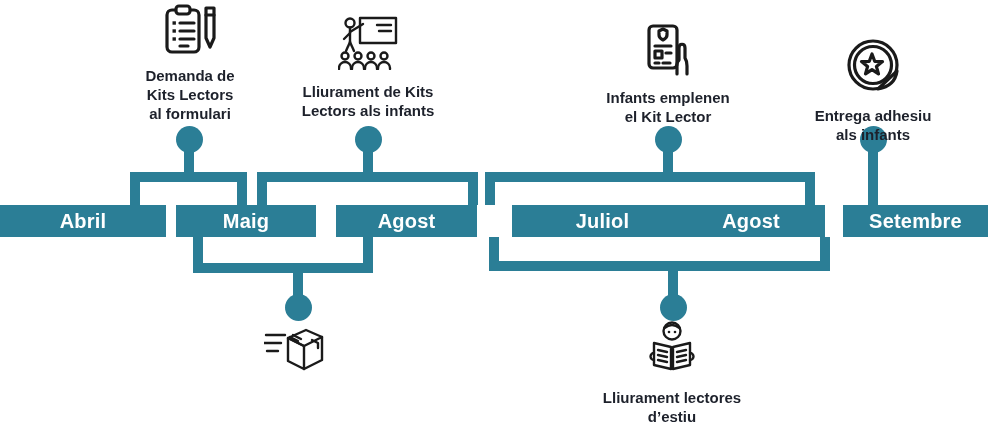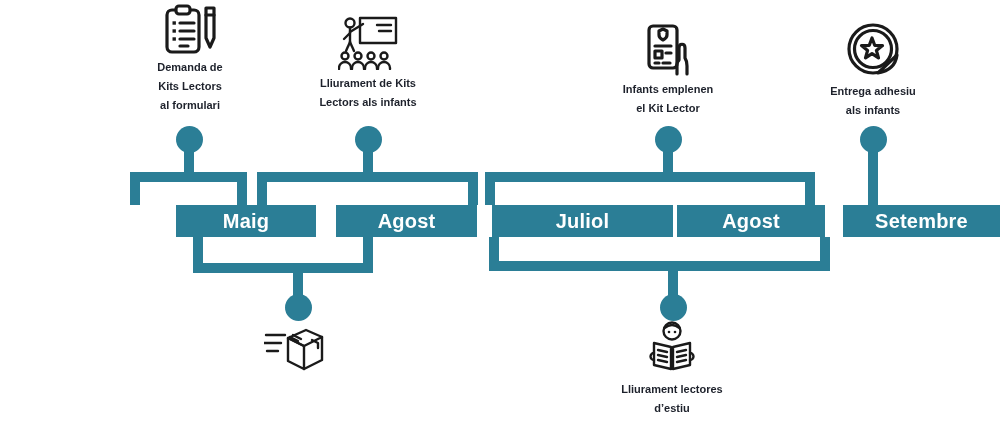--- a/index.html
+++ b/index.html
@@ -23,45 +23,48 @@
   }
   
   .btop{position:absolute;box-sizing:border-box;border:10px solid var(--accent);border-bottom:none;background:transparent;}
   .bbot{position:absolute;box-sizing:border-box;border:10px solid var(--accent);border-top:none;background:transparent;}
   .stem{position:absolute;width:10px;background:var(--accent);}
   .dot{position:absolute;width:27px;height:27px;border-radius:50%;background:var(--accent);}
   
   .event{position:absolute;text-align:center;color:var(--text);}
   .event .icon-box{display:flex;justify-content:center;align-items:flex-end;color:var(--icon);}
   .event .label{
-    white-space:pre-line;font-weight:bold;font-size:11px;line-height:19px;margin-top:4px;
+    white-space:pre-line;font-weight:bold;font-size:15px;line-height:19px;margin-top:12px;
   }
   svg{display:block;}
   .stk{fill:none;stroke:currentColor;stroke-width:3.2;stroke-linecap:round;stroke-linejoin:round;}
   .stk-thin{fill:none;stroke:currentColor;stroke-width:2.4;stroke-linecap:round;stroke-linejoin:round;}
   .fil{fill:currentColor;stroke:none;}
 </style>
 </head>
 <body>
 
 <div class="canvas">
 
+  <div class="seg" style="left:0;width:166px">
+      <span>Abril</span>
+    </div>
   <div class="seg" style="left:176px;width:140px">
       <span>Maig</span>
     </div>
   <div class="seg" style="left:336px;width:141px">
       <span>Agost</span>
     </div>
-  <div class="seg" style="left:492px;width:181px">
+  <div class="seg" style="left:512px;width:181px">
       <span>Juliol</span>
     </div>
   <div class="seg" style="left:677px;width:148px">
       <span>Agost</span>
     </div>
-  <div class="seg" style="left:843px;width:157px">
+  <div class="seg" style="left:843px;width:145px">
       <span>Setembre</span>
     </div>
 
   <div class="btop" style="left:130px;top:172px;width:117px;height:33px"></div>
   <div class="btop" style="left:257px;top:172px;width:221px;height:33px"></div>
   <div class="btop" style="left:485px;top:172px;width:330px;height:33px"></div>
 
   <div class="stem" style="left:184px;top:138px;height:34px"></div>
   <div class="stem" style="left:363px;top:138px;height:34px"></div>
   <div class="stem" style="left:663px;top:138px;height:34px"></div>
@@ -146,21 +149,21 @@
           <path d="M27,53 v-1 a6,6 0 0 1 12,0 v1"></path>
           <circle cx="46" cy="40" r="3.5"></circle>
           <path d="M40,53 v-1 a6,6 0 0 1 12,0 v1"></path>
         </g>
       </svg>
     </div>
     <div class="label">Lliurament de Kits
 Lectors als infants</div>
   </div>
 
-  <div class="event" style="left:785px;top:22px;width:176px">
+  <div class="event" style="left:785px;top:38px;width:176px">
     <div class="icon-box">
       <svg width="56" height="56" viewBox="0 0 56 56">
         <g class="stk">
           <circle cx="28" cy="27" r="24"></circle>
           <circle cx="28" cy="27" r="18.5"></circle>
           <path d="M27,16 L29.7,23.3 L37.5,23.6 L31.4,28.4 L33.5,35.9 L27,31.6 L20.5,35.9 L22.6,28.4 L16.5,23.6 L24.3,23.3 Z"></path>
           <path d="M33,51 L52,33 Q50,48 33,51 Z" fill="#ffffff"></path>
         </g>
       </svg>
     </div>

